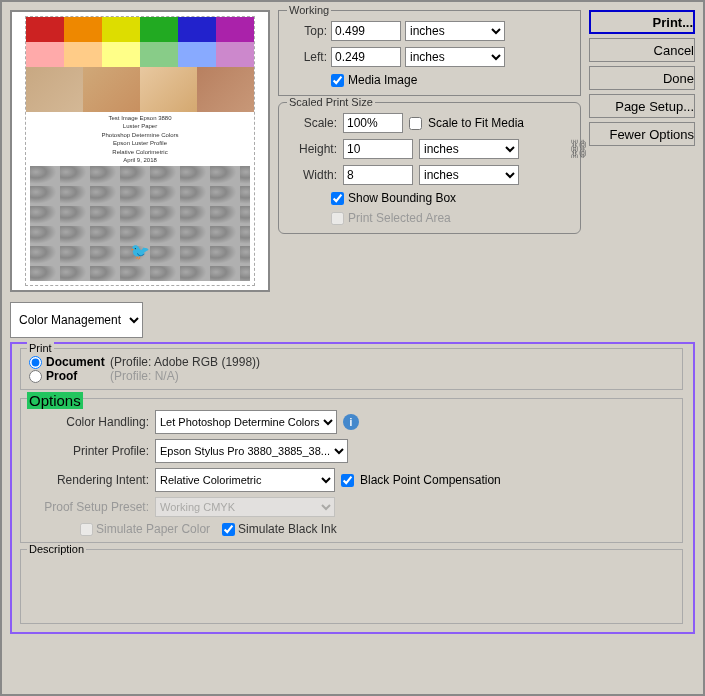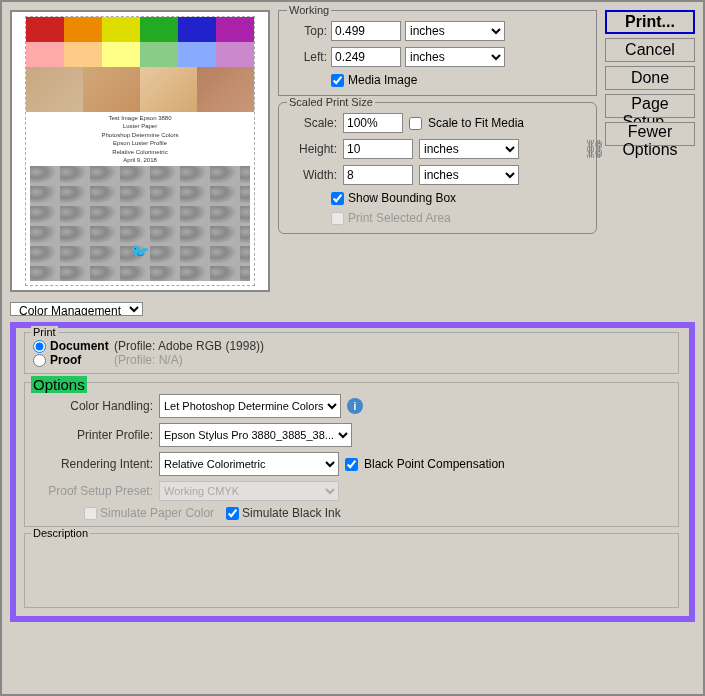--- a/index.html
+++ b/index.html
@@ -152,53 +152,53 @@
       font-size: 12px;
       color: #333;
     }
     .buttons-panel {
       display: flex;
       flex-direction: column;
       gap: 4px;
       min-width: 90px;
     }
     .btn {
-      width: 90px;
+      width: 106px;
       height: 24px;
       border: 1px solid #888;
       background: #d4d0c8;
-      font-size: 16px;
+      font-size: 13px;
       font-family: inherit;
       cursor: pointer;
-      text-align: center;
+      text-align: right;
     }
     .btn-primary {
       background: #d4d0c8;
       border: 2px solid #0000cc;
       font-weight: bold;
     }
     .color-mgmt-section {
       margin-top: 4px;
     }
     .dropdown-bar {
       display: inline-block;
       margin-bottom: 4px;
     }
     .color-mgmt-select {
-      height: 14px;
+      height: 36px;
       border: 1px solid #888;
       background: white;
       font-size: 12px;
       font-family: inherit;
       cursor: pointer;
       padding: 0 4px;
       min-width: 130px;
     }
     .main-panel {
-      border: 6px solid #8b5cf6;
+      border: 2px solid #8b5cf6;
       background: #d4d0c8;
       padding: 4px 10px 8px 8px;
       position: relative;
       flex: 1;
     }
     .print-section {
       border: 1px solid #aaa;
       padding: 6px 8px;
       margin-bottom: 8px;
       position: relative;

